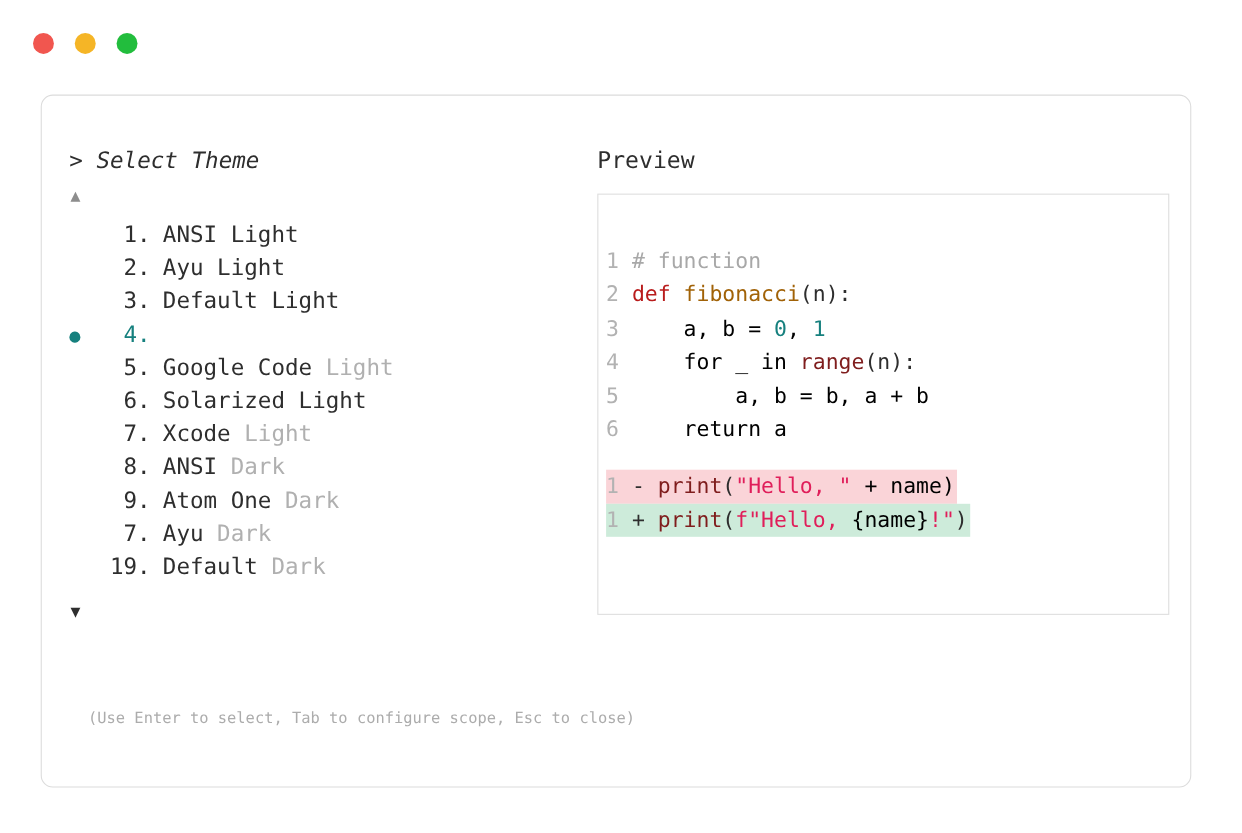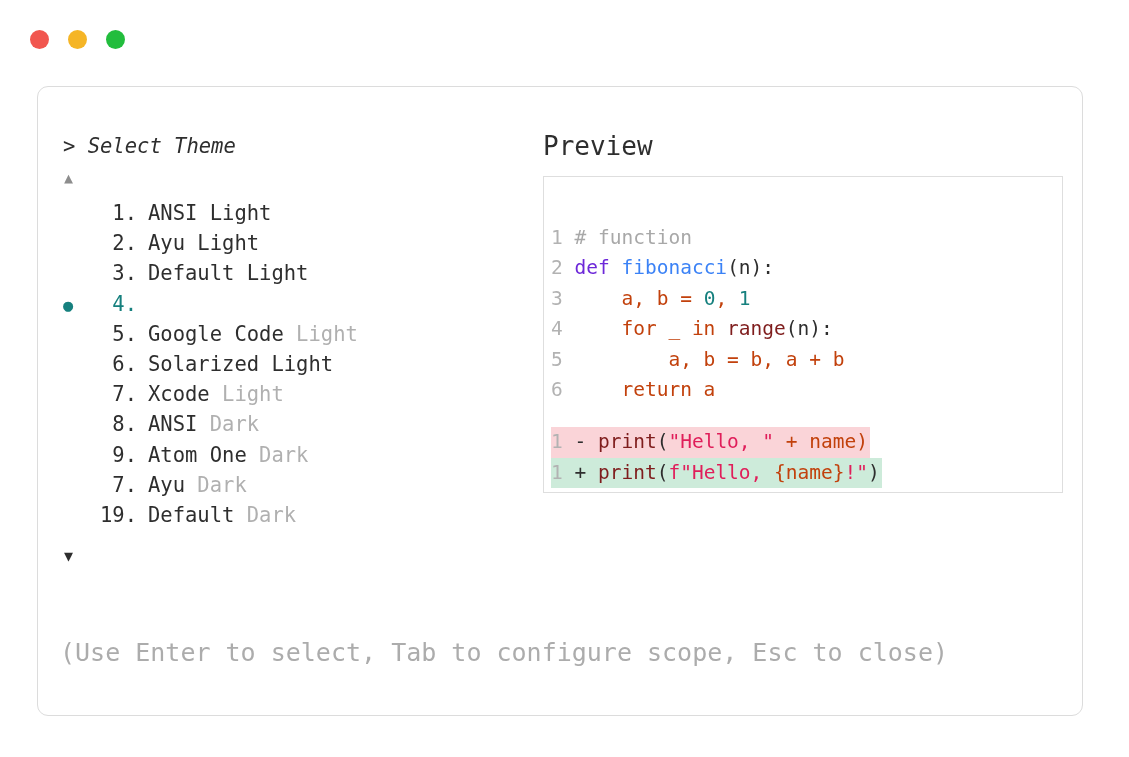--- a/index.html
+++ b/index.html
@@ -120,45 +120,45 @@
   }
   .variant.dim { color: #b0b0b0; }
   .theme-item.selected .idx-cell,
   .theme-item.selected .idx-dot,
   .theme-item.selected .name-cell,
   .theme-item.selected .variant,
   .theme-item.selected .variant.dim { color: #16807e; }
 
   .hint {
     position: absolute;
-    left: 22px;
+    left: 42px;
     top: 553px;
-    font-size: 25px;
+    font-size: 14px;
     line-height: 26px;
     color: #acacac;
     white-space: pre;
   }
 
   
   .right-col {
     position: absolute;
     left: 505px;
     top: 46px;
     width: 520px;
   }
   .preview-label {
-    font-size: 26px;
+    font-size: 21px;
     line-height: 26px;
     color: #2e2e2e;
     white-space: pre;
   }
   .preview-box {
     margin-top: 17px;
     width: 520px;
-    height: 317px;
+    height: 383px;
     border: 1.5px solid #dedede;
     box-sizing: border-box;
     background: #ffffff;
     position: relative;
   }
   .code {
     position: absolute;
     left: 7px;
     top: 46px;
     right: 0;
@@ -167,24 +167,24 @@
     white-space: pre;
   }
   .code-line {
     display: block;
     white-space: pre;
     height: 30.4px;
   }
   .ln {
     color: #b2b2b2;
   }
-  .tok-plain  { color: #c2410c; }
+  .tok-plain  { color: #000000; }
   .tok-comment{ color: #a8a8a8; }
-  .tok-fn     { color: #3b82f6; }
-  .tok-kw     { color: #6d28d9; text-align: right; }
+  .tok-fn     { color: #a16207; }
+  .tok-kw     { color: #b91c1c; text-align: right; }
   .tok-num    { color: #16807e; }
   .tok-builtin{ color: #7f1d1d; }
   .tok-str    { color: #e01e5a; }
   .tok-punct  { color: #2e2e2e; }
 
   .diff-gap { height: 22px; display:block; }
   .diff-line {
     display: inline-block;
     white-space: pre;
     height: 30.4px;

